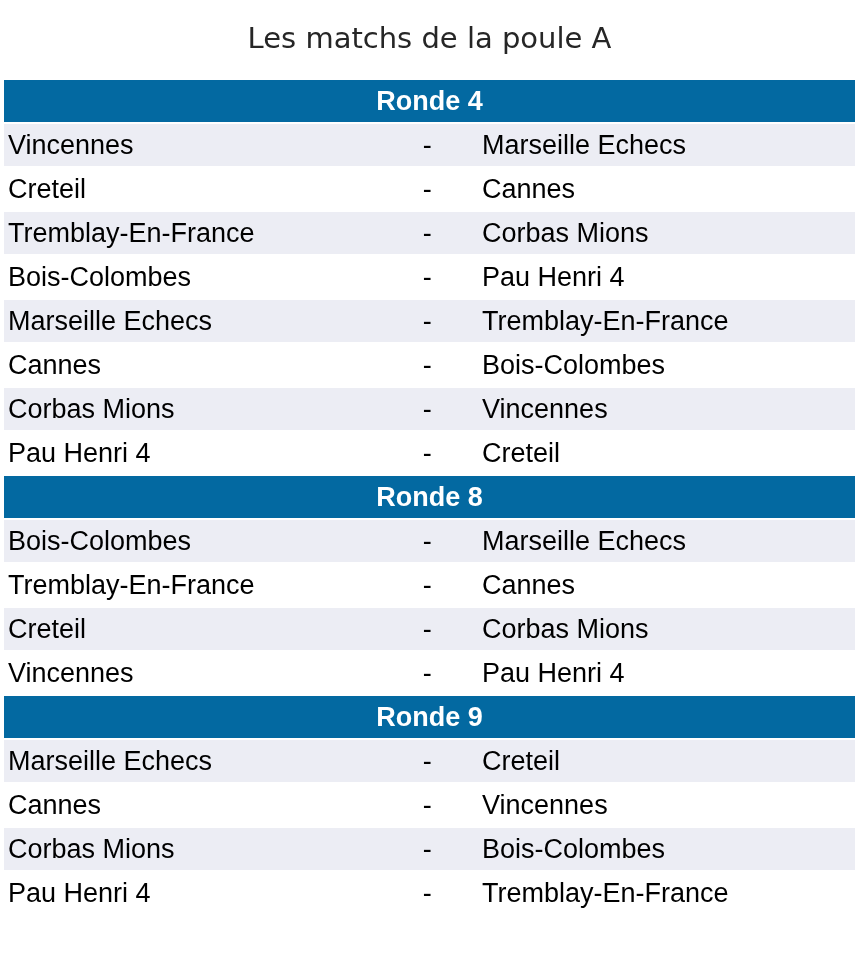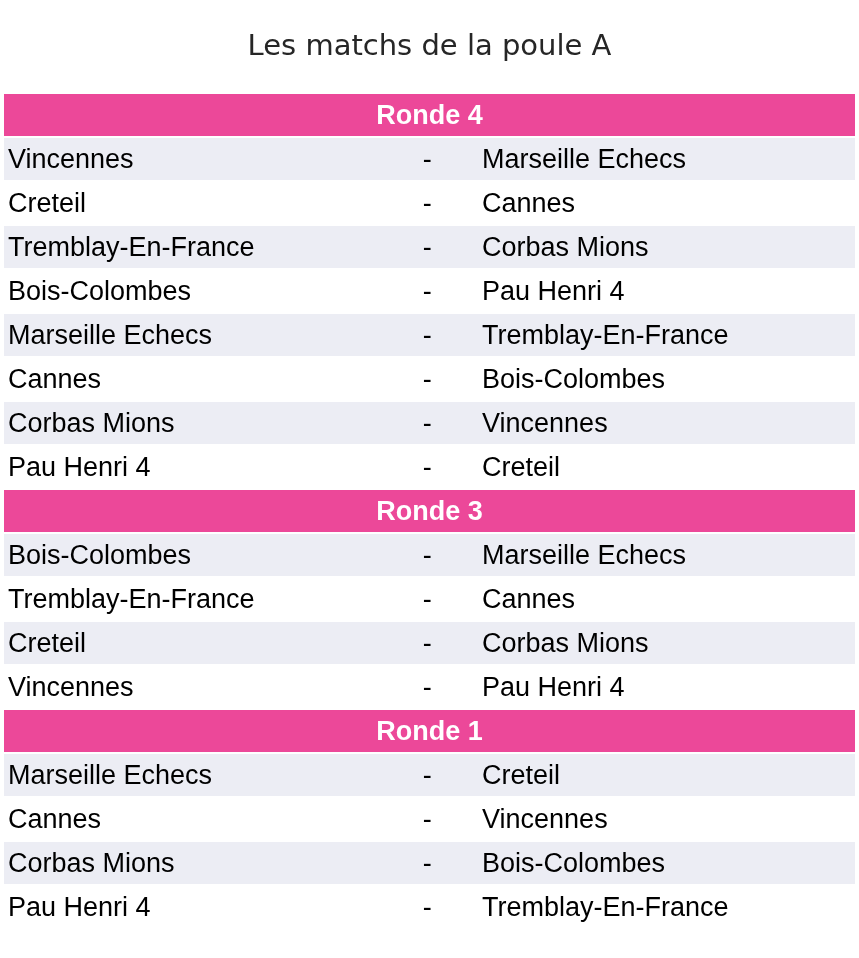--- a/index.html
+++ b/index.html
@@ -8,21 +8,21 @@
     background: #ffffff;
   }
   body {
     width: 859px;
     height: 958px;
     overflow: hidden;
     font-family: "Liberation Sans", sans-serif;
     color: #000000;
   }
   .page-title {
-    margin: 8px;
+    margin: 1px;
     height: 76px;
     box-sizing: border-box;
     padding-top: 20px;
     text-align: center;
     font-family: "DejaVu Sans", sans-serif;
     font-weight: 400;
     font-size: 29px;
     line-height: 34px;
     color: #262626;
   }
@@ -39,21 +39,21 @@
   col.c2 { width: 10.5%; }
   col.c3 { width: 45%;  }
   td {
     height: 42px;
     padding: 0;
     vertical-align: middle;
     white-space: nowrap;
     overflow: hidden;
   }
   tr.round-header td {
-    background: #ec4899;
+    background: #0369a1;
     color: #ffffff;
     font-weight: bold;
     text-align: center;
   }
   tr.match td.home { padding-left: 4px; text-align: left; }
   tr.match td.sep  { text-align: center; }
   tr.match td.away { padding-left: 10px; text-align: left; }
   tr.match.shaded td { background: #ECEDF4; }
   tr.match.plain  td { background: #FFFFFF; }
 </style>
@@ -111,21 +111,21 @@
         <td class="sep">-</td>
         <td class="away">Vincennes</td>
       </tr>
       <tr class="match plain">
         <td class="home">Pau Henri 4</td>
         <td class="sep">-</td>
         <td class="away">Creteil</td>
       </tr>
 
       <tr class="round-header">
-        <td colspan="3">Ronde 3</td>
+        <td colspan="3">Ronde 8</td>
       </tr>
       <tr class="match shaded">
         <td class="home">Bois-Colombes</td>
         <td class="sep">-</td>
         <td class="away">Marseille Echecs</td>
       </tr>
       <tr class="match plain">
         <td class="home">Tremblay-En-France</td>
         <td class="sep">-</td>
         <td class="away">Cannes</td>
@@ -135,21 +135,21 @@
         <td class="sep">-</td>
         <td class="away">Corbas Mions</td>
       </tr>
       <tr class="match plain">
         <td class="home">Vincennes</td>
         <td class="sep">-</td>
         <td class="away">Pau Henri 4</td>
       </tr>
 
       <tr class="round-header">
-        <td colspan="3">Ronde 1</td>
+        <td colspan="3">Ronde 9</td>
       </tr>
       <tr class="match shaded">
         <td class="home">Marseille Echecs</td>
         <td class="sep">-</td>
         <td class="away">Creteil</td>
       </tr>
       <tr class="match plain">
         <td class="home">Cannes</td>
         <td class="sep">-</td>
         <td class="away">Vincennes</td>

